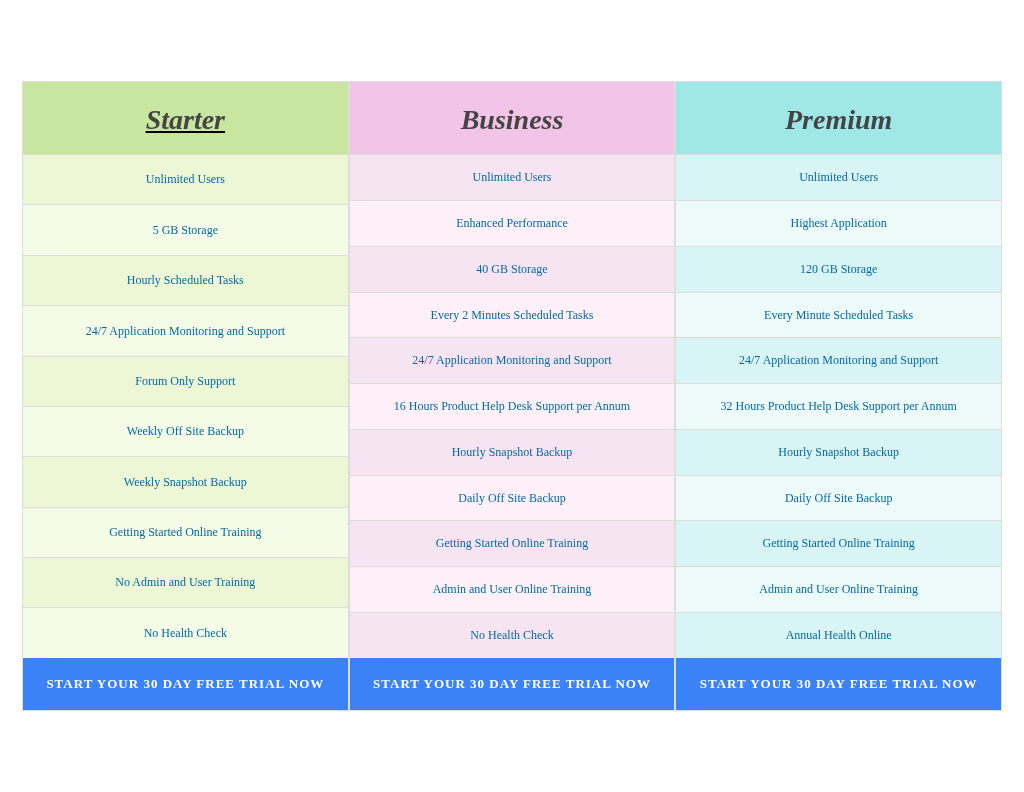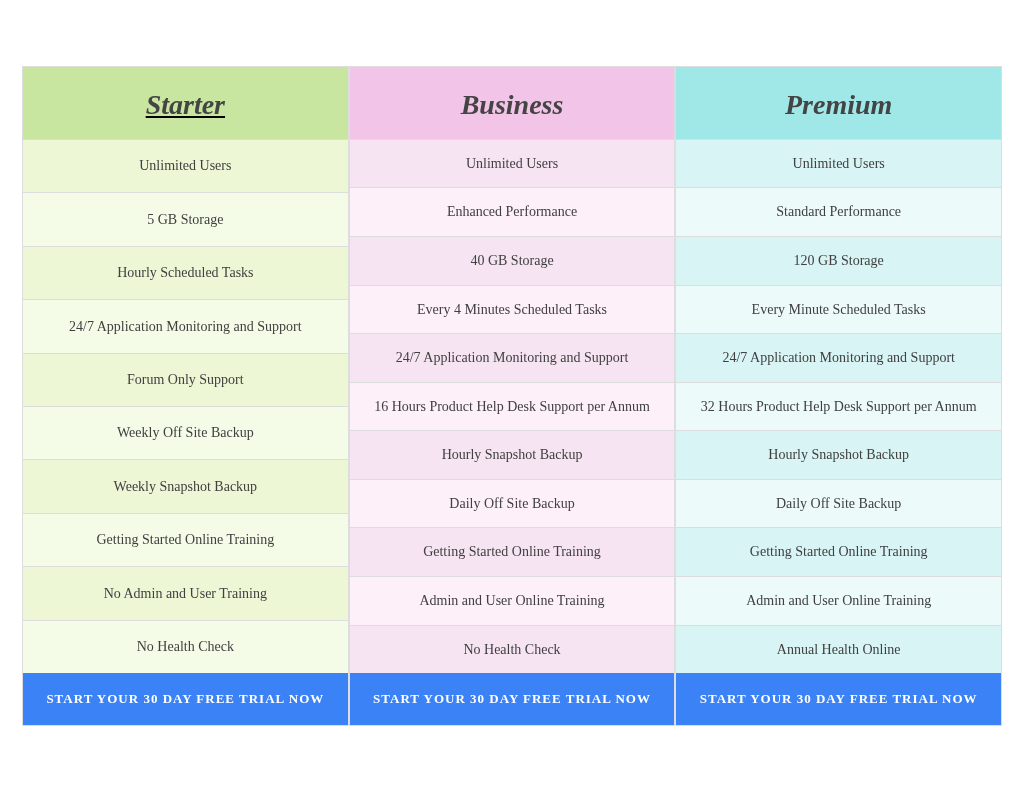--- a/index.html
+++ b/index.html
@@ -53,22 +53,22 @@
       background-color: #f2c4e8;
     }
 
     .plan-premium .plan-header {
       background-color: #a0e8e8;
     }
 
     .feature-row {
       padding: 14px 12px;
       text-align: center;
-      font-size: 14px;
-      color: #404040;
+      font-size: 12px;
+      color: #0369a1;
       border-top: 1px solid #ddd;
       flex: 1;
       display: flex;
       align-items: center;
       justify-content: center;
       line-height: 1.4;
     }
 
     .plan-starter .feature-row {
       background-color: #f4fce8;
@@ -137,37 +137,37 @@
       <button class="cta-button">START YOUR 30 DAY FREE TRIAL NOW</button>
     </div>
     <div class="divider-col"></div>
     <div class="plan-column plan-business">
       <div class="plan-header">
         <h2>Business</h2>
       </div>
       <div class="feature-row">Unlimited Users</div>
       <div class="feature-row">Enhanced Performance</div>
       <div class="feature-row">40 GB Storage</div>
-      <div class="feature-row">Every 4 Minutes Scheduled Tasks</div>
+      <div class="feature-row">Every 2 Minutes Scheduled Tasks</div>
       <div class="feature-row">24/7 Application Monitoring and Support</div>
       <div class="feature-row">16 Hours Product Help Desk Support per Annum</div>
       <div class="feature-row">Hourly Snapshot Backup</div>
       <div class="feature-row">Daily Off Site Backup</div>
       <div class="feature-row">Getting Started Online Training</div>
       <div class="feature-row">Admin and User Online Training</div>
       <div class="feature-row">No Health Check</div>
       <button class="cta-button">START YOUR 30 DAY FREE TRIAL NOW</button>
     </div>
     <div class="divider-col"></div>
     <div class="plan-column plan-premium">
       <div class="plan-header">
         <h2>Premium</h2>
       </div>
       <div class="feature-row">Unlimited Users</div>
-      <div class="feature-row">Standard Performance</div>
+      <div class="feature-row">Highest Application</div>
       <div class="feature-row">120 GB Storage</div>
       <div class="feature-row">Every Minute Scheduled Tasks</div>
       <div class="feature-row">24/7 Application Monitoring and Support</div>
       <div class="feature-row">32 Hours Product Help Desk Support per Annum</div>
       <div class="feature-row">Hourly Snapshot Backup</div>
       <div class="feature-row">Daily Off Site Backup</div>
       <div class="feature-row">Getting Started Online Training</div>
       <div class="feature-row">Admin and User Online Training</div>
       <div class="feature-row">Annual Health Online</div>
       <button class="cta-button">START YOUR 30 DAY FREE TRIAL NOW</button>

